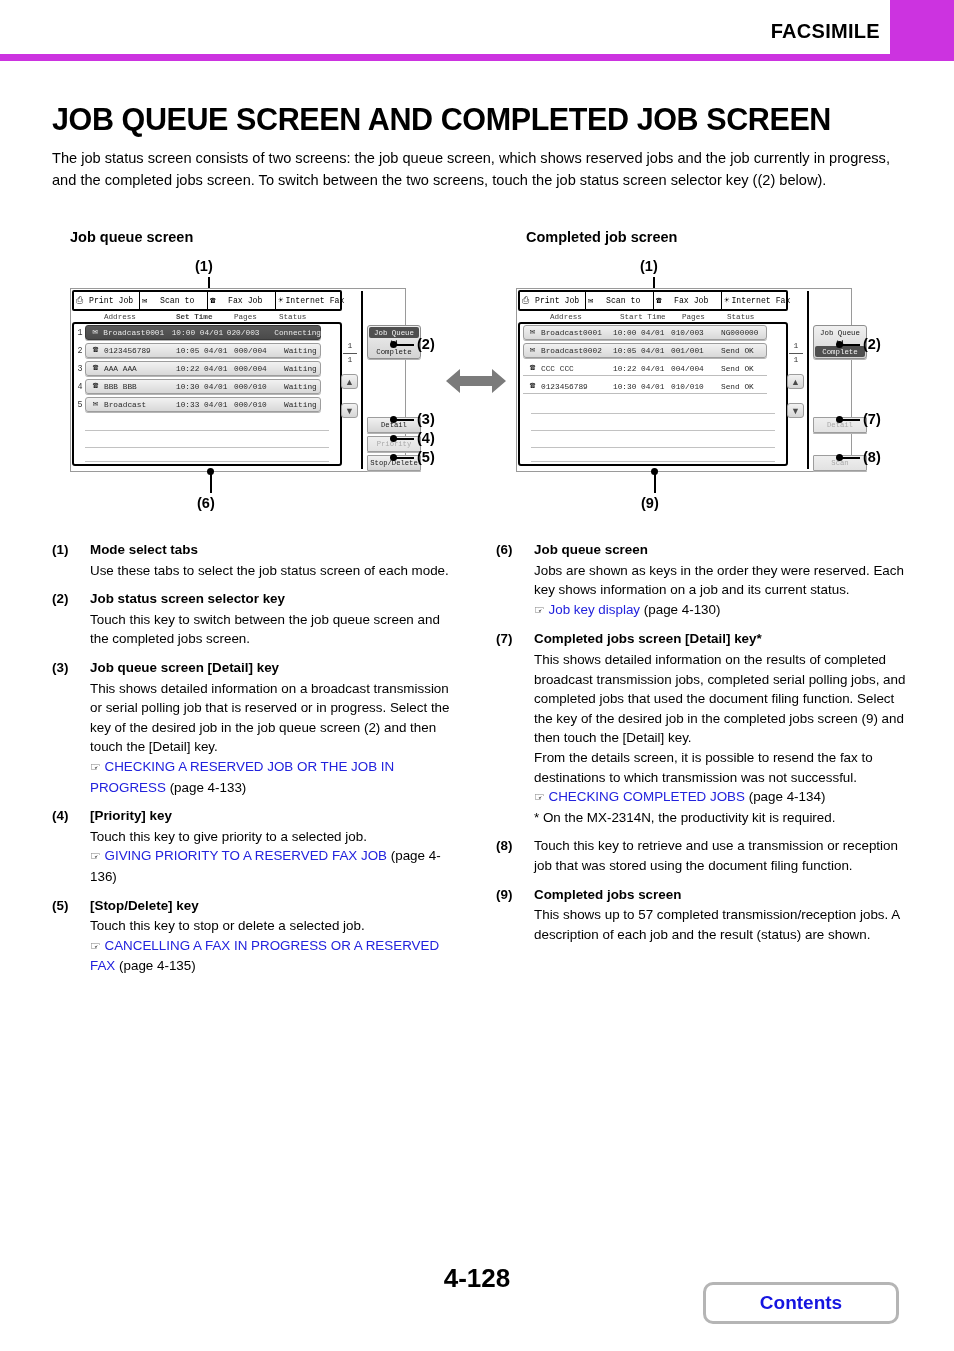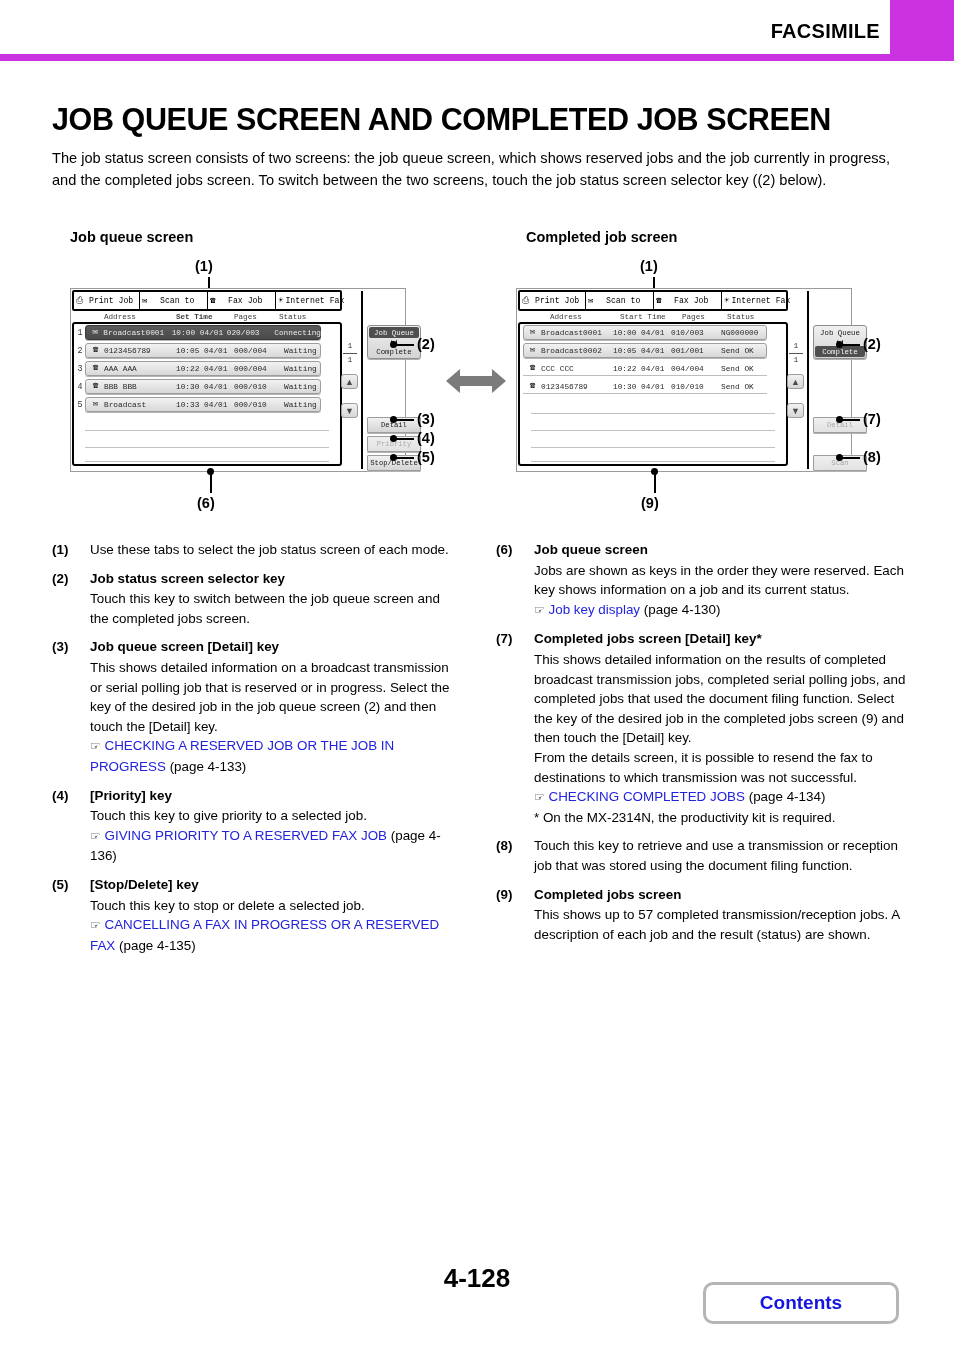--- a/index.html
+++ b/index.html
@@ -482,20 +482,21 @@
 
 <div class="dot" style="left:651px; top:468px;"></div>
 <div class="lead-v" style="left:654px; top:471px; height:22px;"></div>
 <div class="callout" style="left:641px; top:495px;">(9)</div>
 
 <div class="desc-col" style="left:52px; top:540px; width:400px;">
 
   <div class="item">
     <div class="item-num">(1)</div>
     <div class="item-body">
+      <div class="item-title">Mode select tabs</div>
       <div class="item-text">Use these tabs to select the job status screen of each mode.</div>
     </div>
   </div>
 
   <div class="item">
     <div class="item-num">(2)</div>
     <div class="item-body">
       <div class="item-title">Job status screen selector key</div>
       <div class="item-text">Touch this key to switch between the job queue screen and the completed jobs screen.</div>
     </div>

